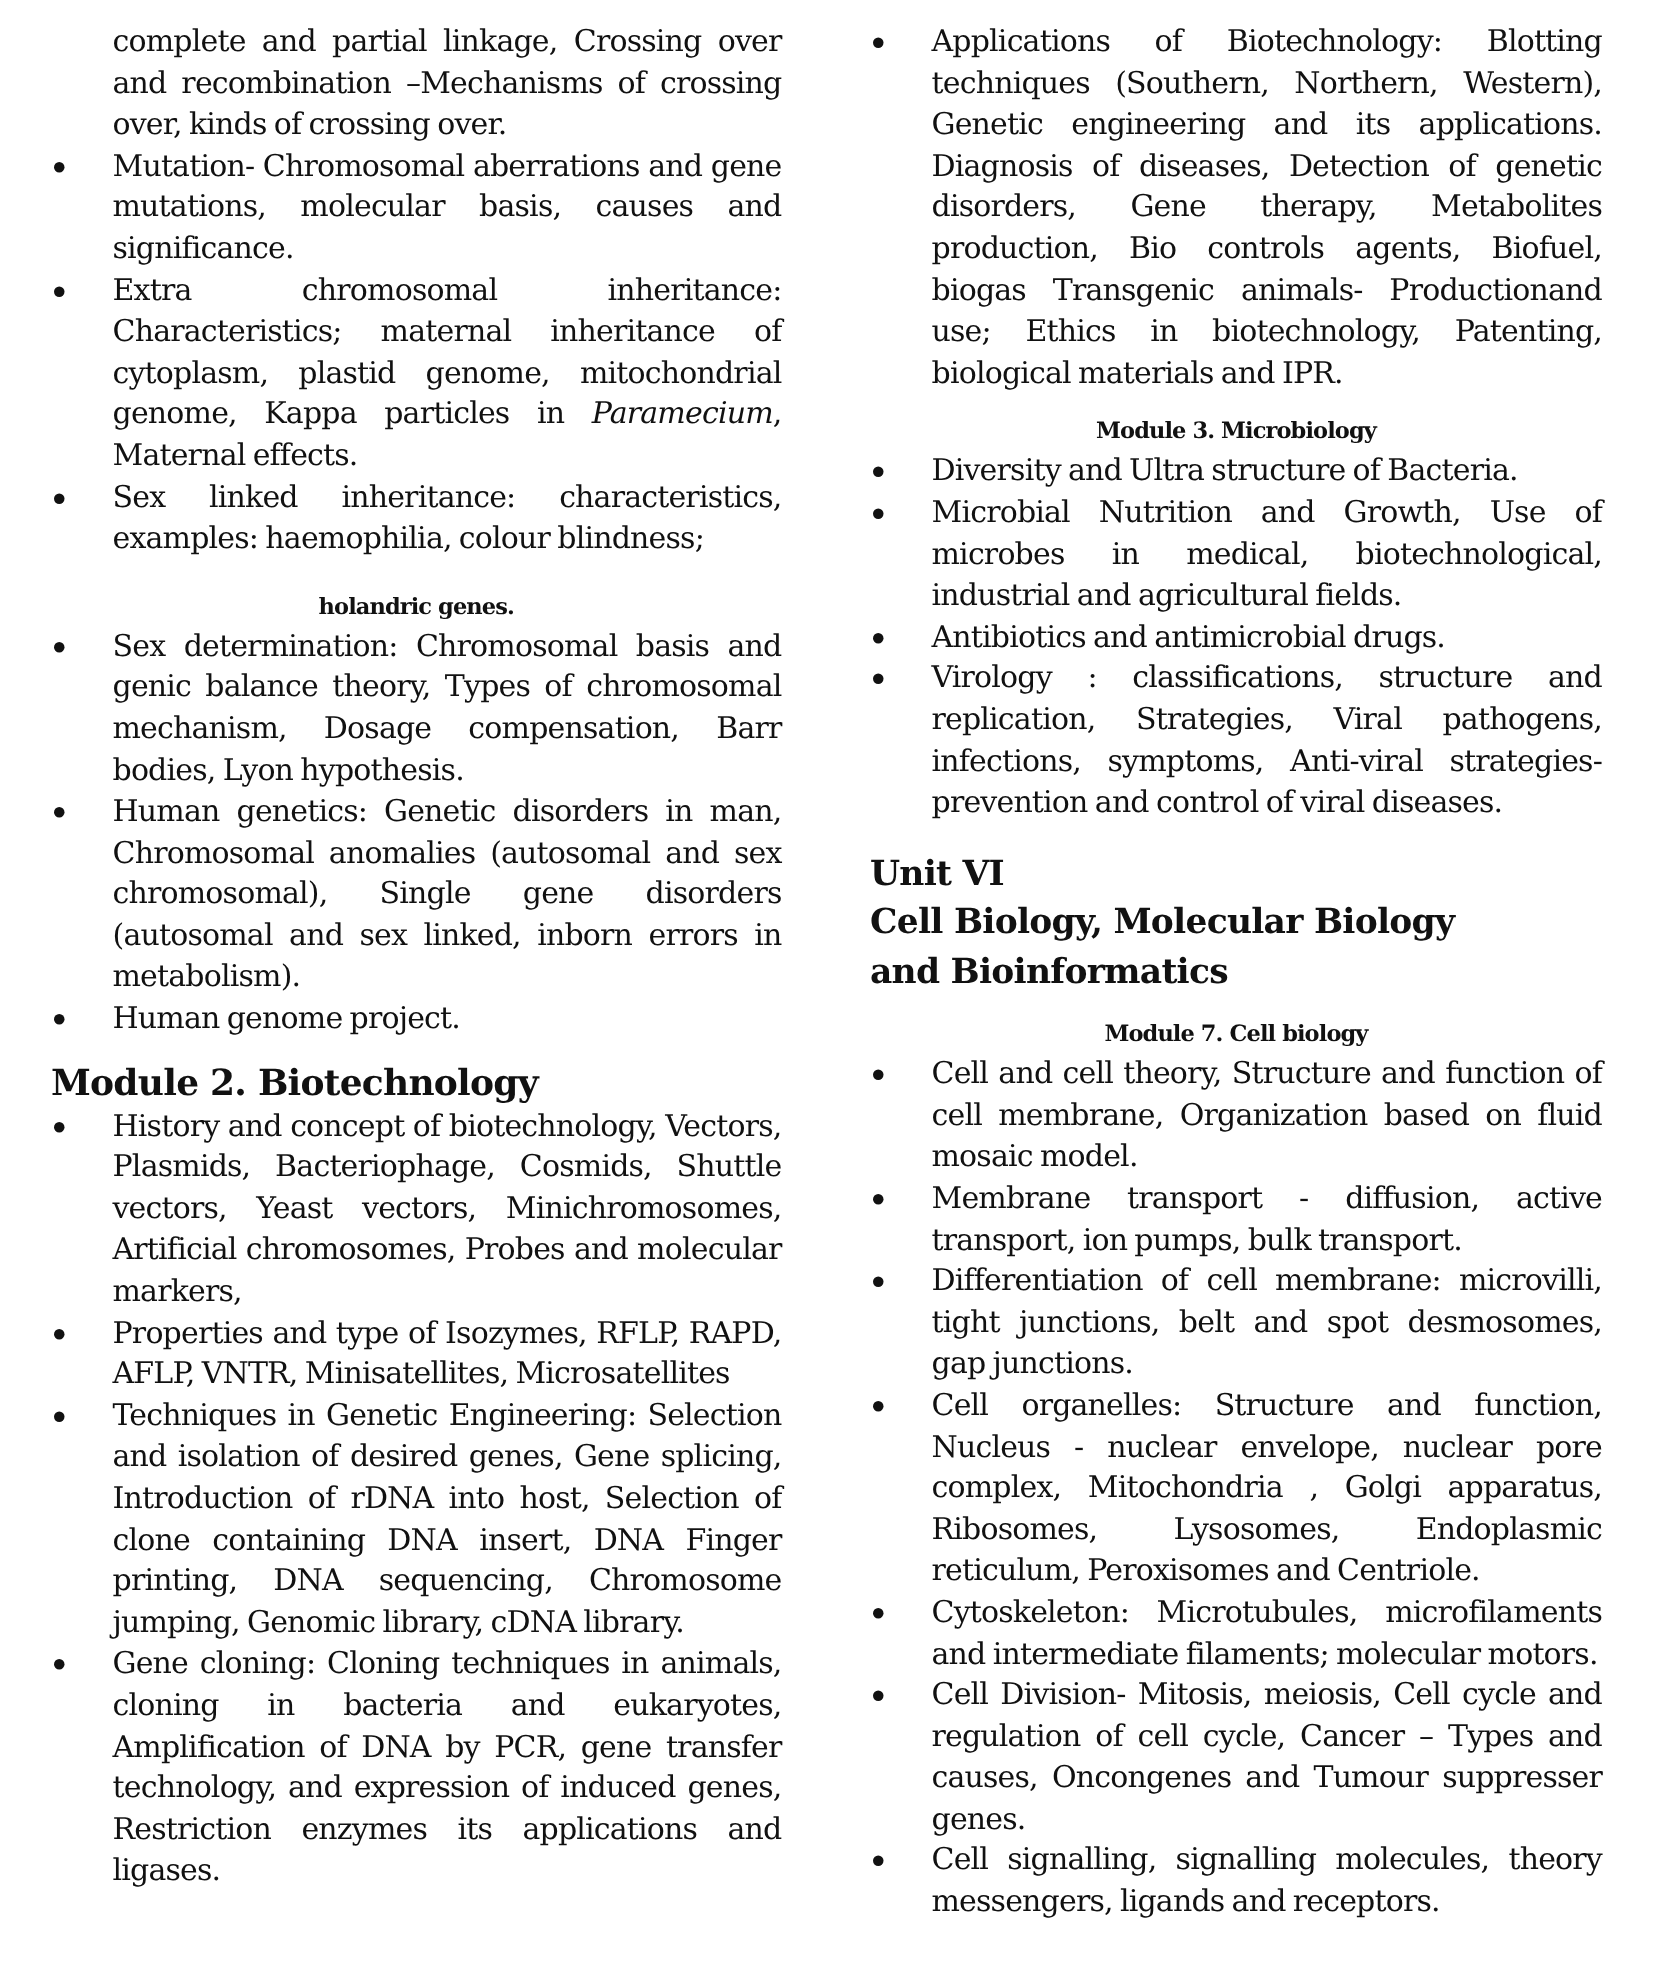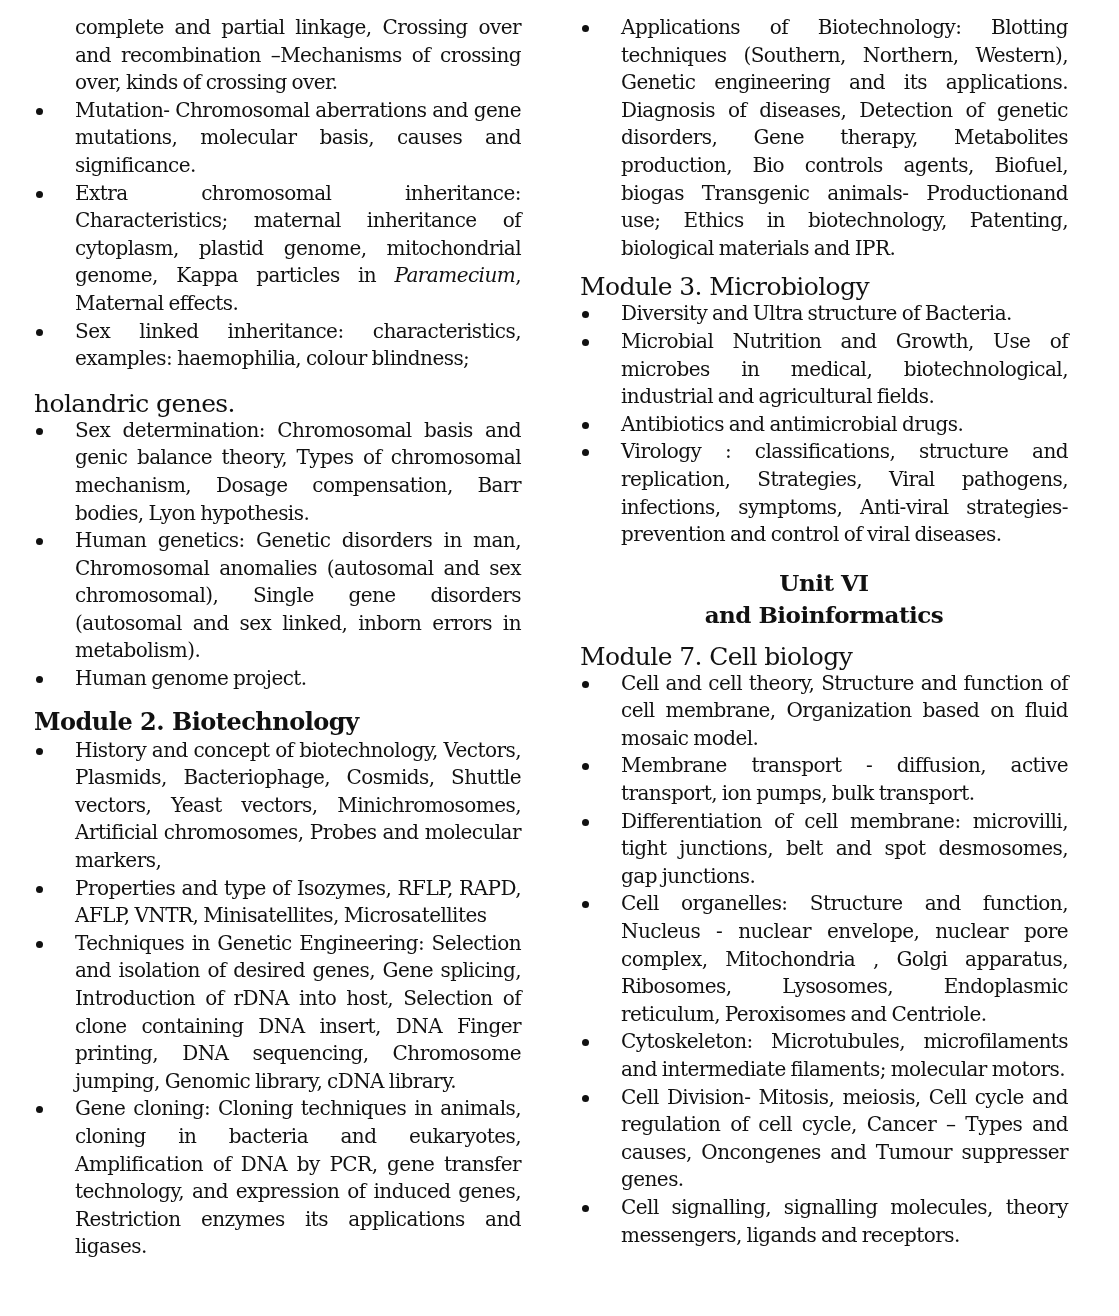--- a/index.html
+++ b/index.html
@@ -50,33 +50,34 @@
       left: 2px;
       top: 11px;
       width: 7px;
       height: 7px;
       border-radius: 50%;
       background: #111;
     }
     .italic { font-style: italic; }
 
     .heading-bold {
-      font-weight: normal;
-      font-size: 25px;
+      font-weight: bold;
+      font-size: 15px;
       line-height: 26px;
       letter-spacing: -0.6px;
+      text-align: center;
     }
     .heading-large {
       font-weight: bold;
       font-size: 24px;
       line-height: 30px;
       letter-spacing: -0.5px;
     }
     .unit-title {
-      text-align: center;
+      text-align: left;
       font-weight: bold;
       font-size: 23px;
       line-height: 32.5px;
       letter-spacing: -0.5px;
     }
   </style>
 </head>
 <body>
 
 <div class="col" id="col-left">
@@ -162,20 +163,21 @@
       <span>Antibiotics and antimicrobial drugs.</span>
     </li>
     <li>
       <span class="bullet"></span>
       <span>Virology : classifications, structure and replication, Strategies, Viral pathogens, infections, symptoms, Anti-viral strategies-prevention and control of viral diseases.</span>
     </li>
   </ul>
 
   <div style="margin-top:18px;">
     <div class="unit-title">Unit VI</div>
+    <div class="unit-title">Cell Biology, Molecular Biology</div>
     <div class="unit-title">and Bioinformatics</div>
   </div>
 
   <div class="heading-bold" style="margin-top:12px;">Module 7. Cell biology</div>
 
   <ul class="blist">
     <li>
       <span class="bullet"></span>
       <span>Cell and cell theory, Structure and function of cell membrane, Organization based on fluid mosaic model.</span>
     </li>

